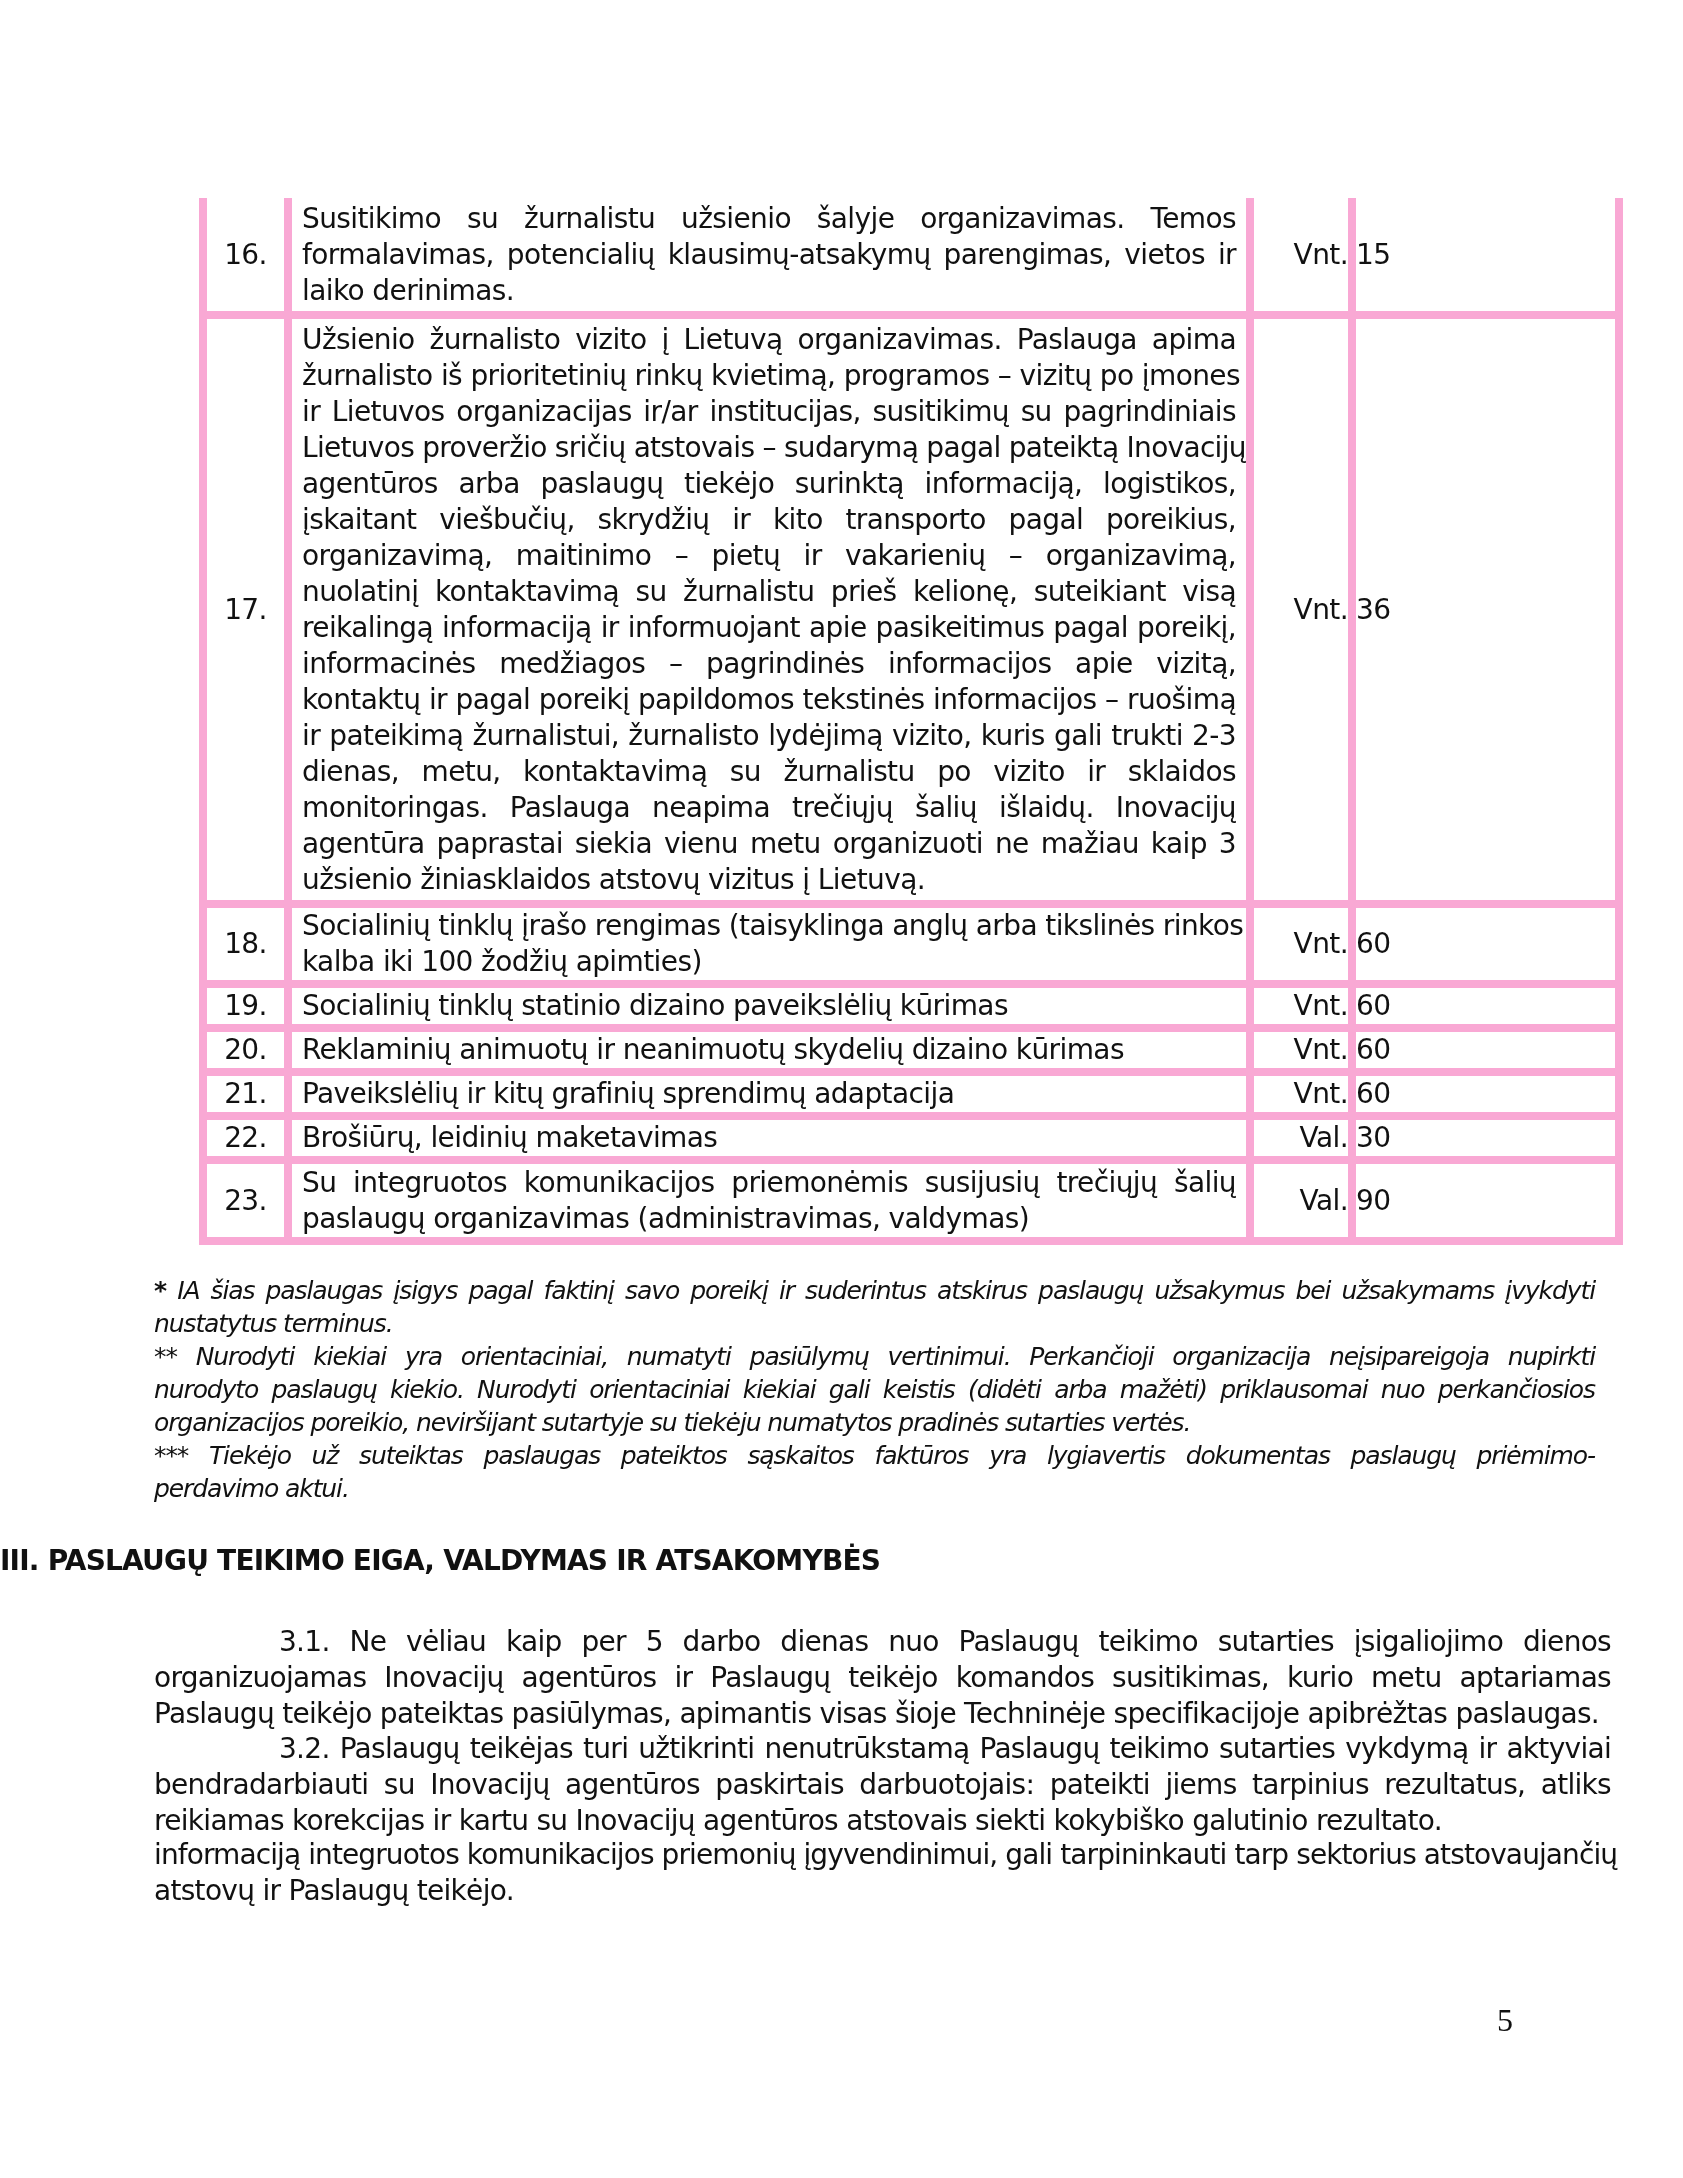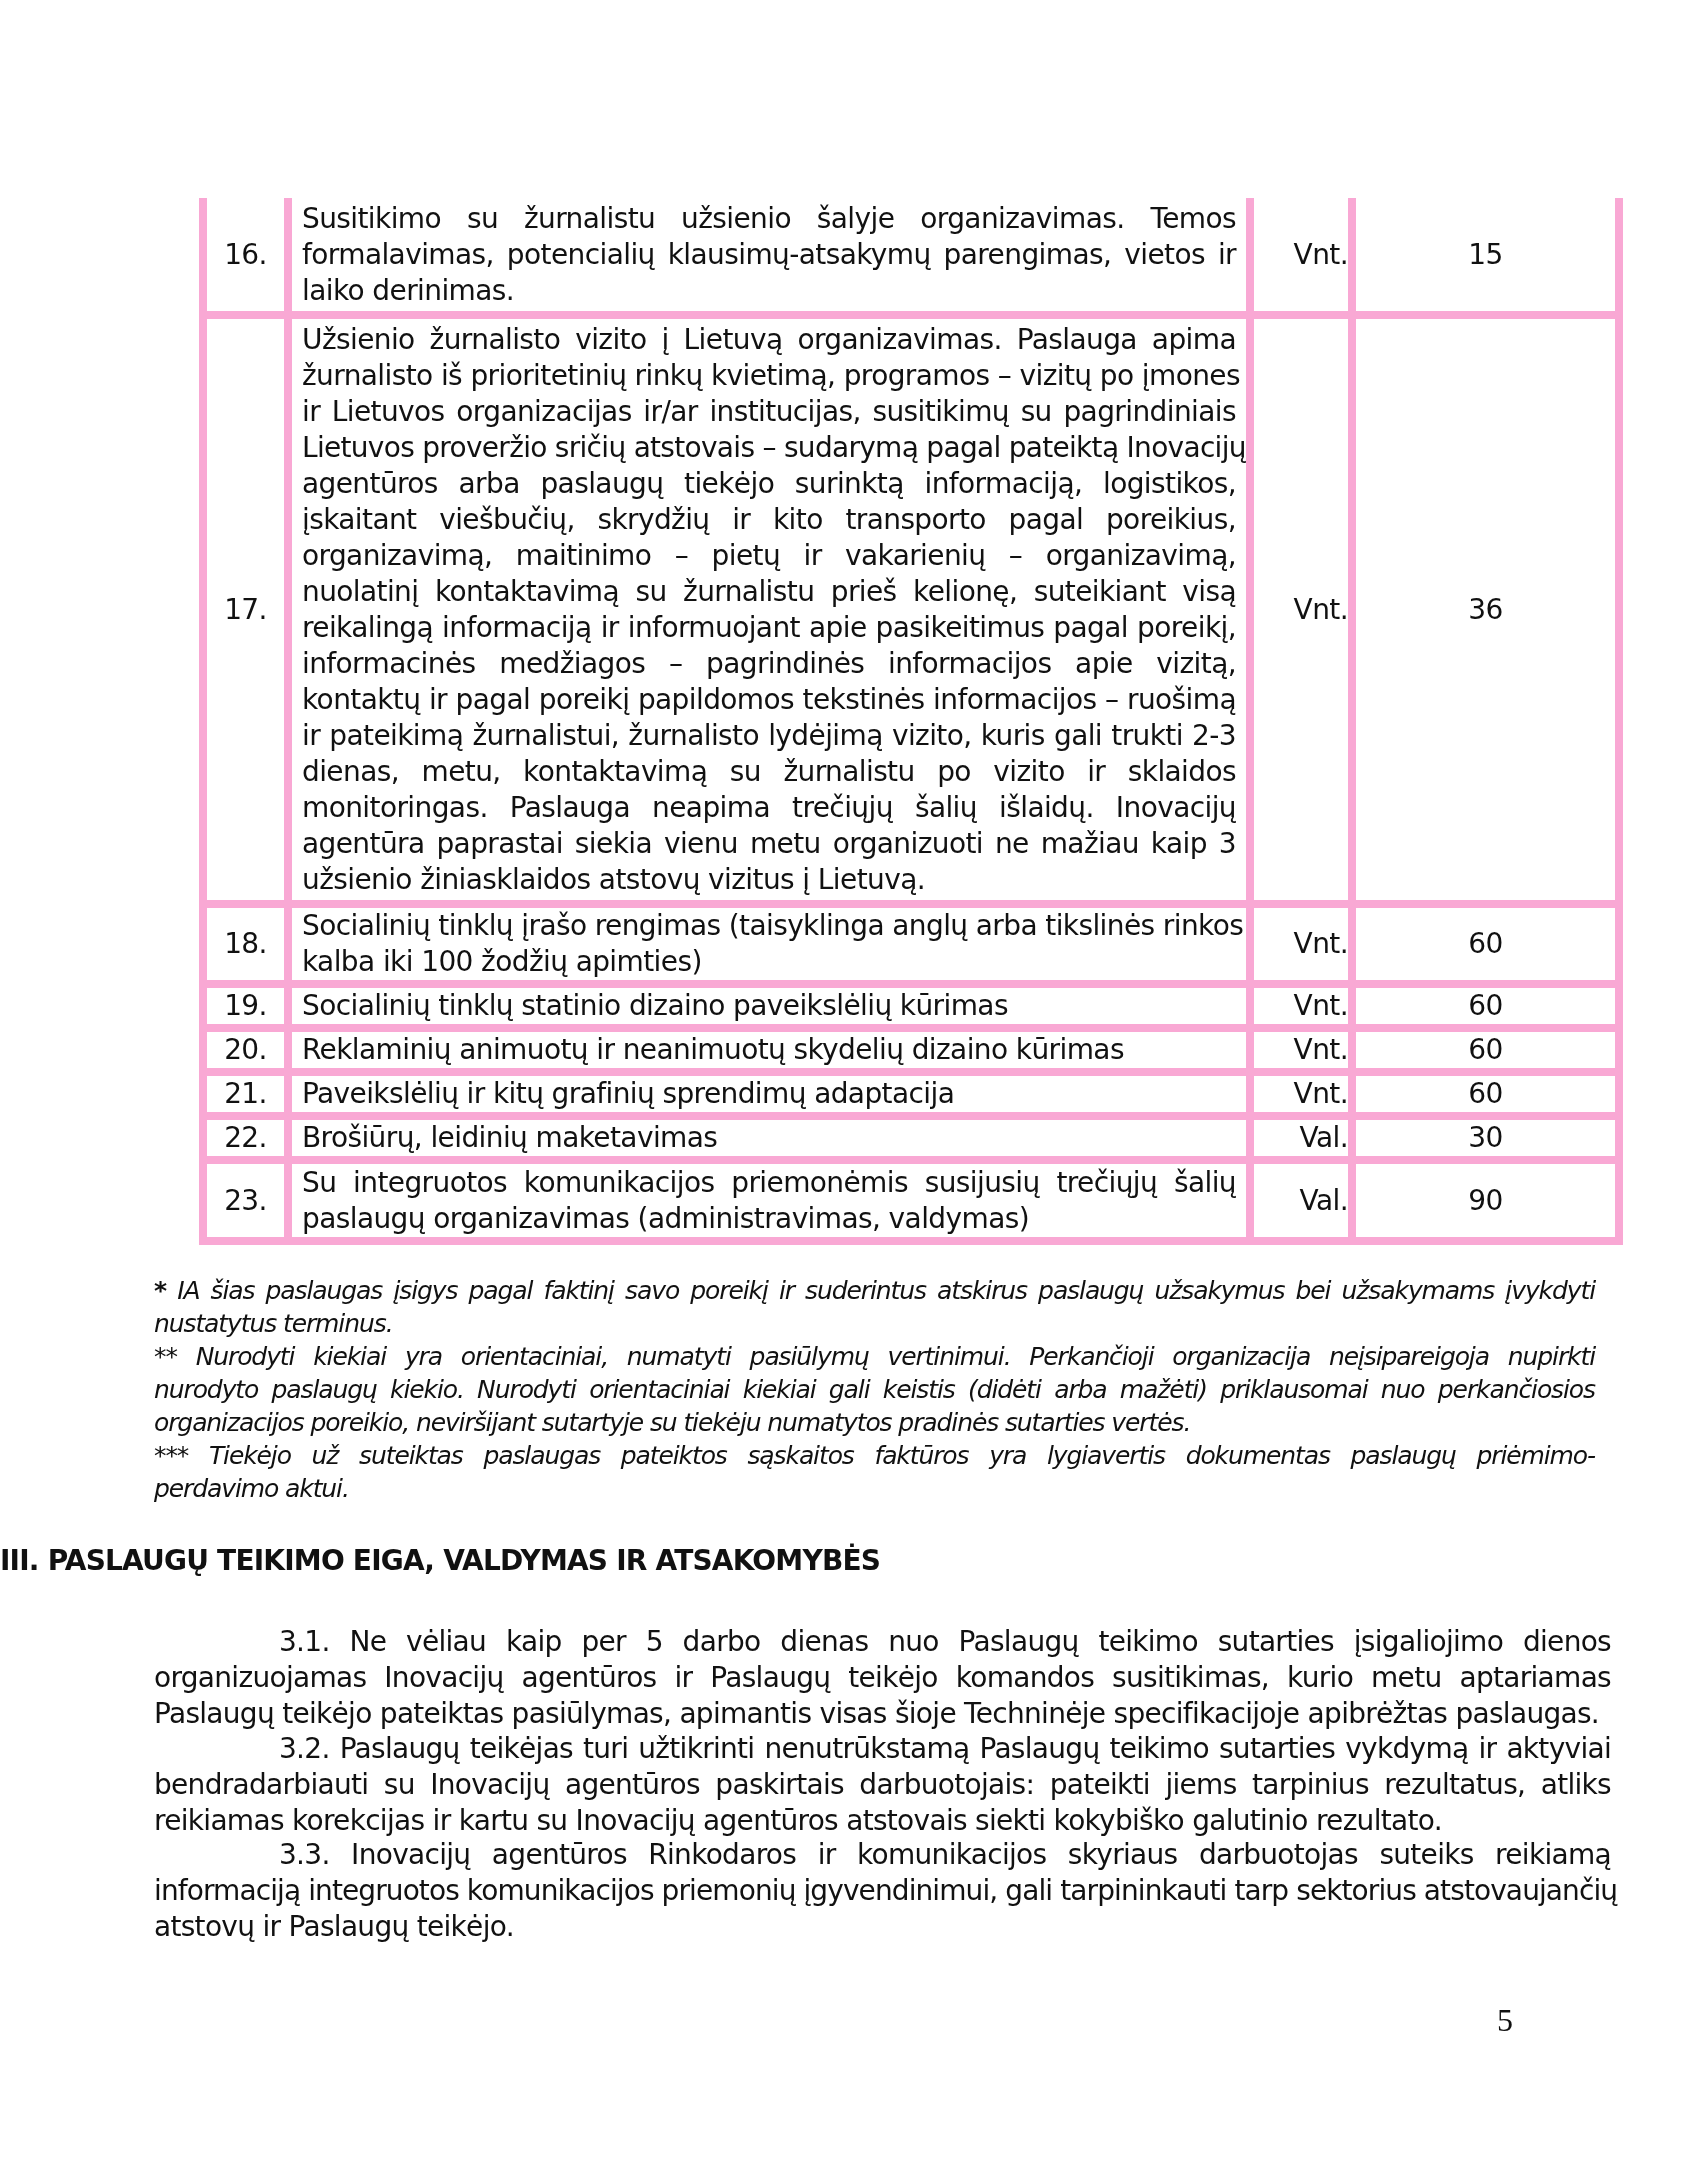--- a/index.html
+++ b/index.html
@@ -6,21 +6,21 @@
   body { width:1683px; height:2178px; position:relative; overflow:hidden; color:#111; }
   .doc { font-family:"DejaVu Sans", sans-serif; font-size:28px; }
   table.svc { position:absolute; left:199px; top:198px; width:1424px; border-collapse:collapse; table-layout:fixed; }
   table.svc td { border:8px solid #f9a8d4; padding:0 10px; vertical-align:middle; line-height:36px; font-size:28px; letter-spacing:-0.6px; }
   table.svc tr.first td { border-top:none; }
   td.num { text-align:center; width:77px; padding:0 !important; }
   td.desc { text-align:justify; width:934px; }
   td.desc .ln { display:block; text-align:justify; text-align-last:justify; white-space:nowrap; }
   td.desc .ln.last { text-align-last:left; }
   td.unit { text-align:right; width:94px; padding:0 !important; }
-  td.qty { text-align:center; padding:0 !important; }
+  td.qty { padding:0 !important; }
   .notes { position:absolute; left:154px; top:1274px; width:1441px; font-style:italic; font-size:25px; line-height:33px; letter-spacing:-1.1px; }
   .notes .ln { display:block; white-space:nowrap; text-align:justify; text-align-last:justify; }
   .notes .ln.last { text-align-last:left; }
   .notes .star { font-weight:bold; font-style:normal; }
   .heading { position:absolute; left:0; width:1477px; top:1544px; text-align:left; font-weight:bold; font-size:28px; letter-spacing:-0.8px; }
   .para { position:absolute; left:154px; width:1457px; font-size:28px; line-height:36px; letter-spacing:-0.7px; }
   .para .ln { display:block; white-space:nowrap; text-align:justify; text-align-last:justify; }
   .para .ln.first { padding-left:125px; }
   .para .ln.last { text-align-last:left; }
   .pagenum { position:absolute; left:1497px; top:2002px; font-family:"Liberation Serif", serif; font-size:32px; }
@@ -144,20 +144,19 @@
     <span class="ln last">Paslaugų teikėjo pateiktas pasiūlymas, apimantis visas šioje Techninėje specifikacijoje apibrėžtas paslaugas.</span>
   </div>
 
   <div class="para" style="top:1731px;">
     <span class="ln first">3.2. Paslaugų teikėjas turi užtikrinti nenutrūkstamą Paslaugų teikimo sutarties vykdymą ir aktyviai</span>
     <span class="ln">bendradarbiauti su Inovacijų agentūros paskirtais darbuotojais: pateikti jiems tarpinius rezultatus, atliks</span>
     <span class="ln last">reikiamas korekcijas ir kartu su Inovacijų agentūros atstovais siekti kokybiško galutinio rezultato.</span>
   </div>
 
   <div class="para" style="top:1837px;">
-    <span class="ln first">3.3. Inovacijų agentūros Rinkodaros ir komunikacijos skyriaus darbuotojas suteiks reikiamą</span>
     <span class="ln" style="letter-spacing: -0.9px;">informaciją integruotos komunikacijos priemonių įgyvendinimui, gali tarpininkauti tarp sektorius atstovaujančių</span>
     <span class="ln last">atstovų ir Paslaugų teikėjo.</span>
   </div>
 
   <div class="pagenum">5</div>
 </div>
 
 
 </body></html>

